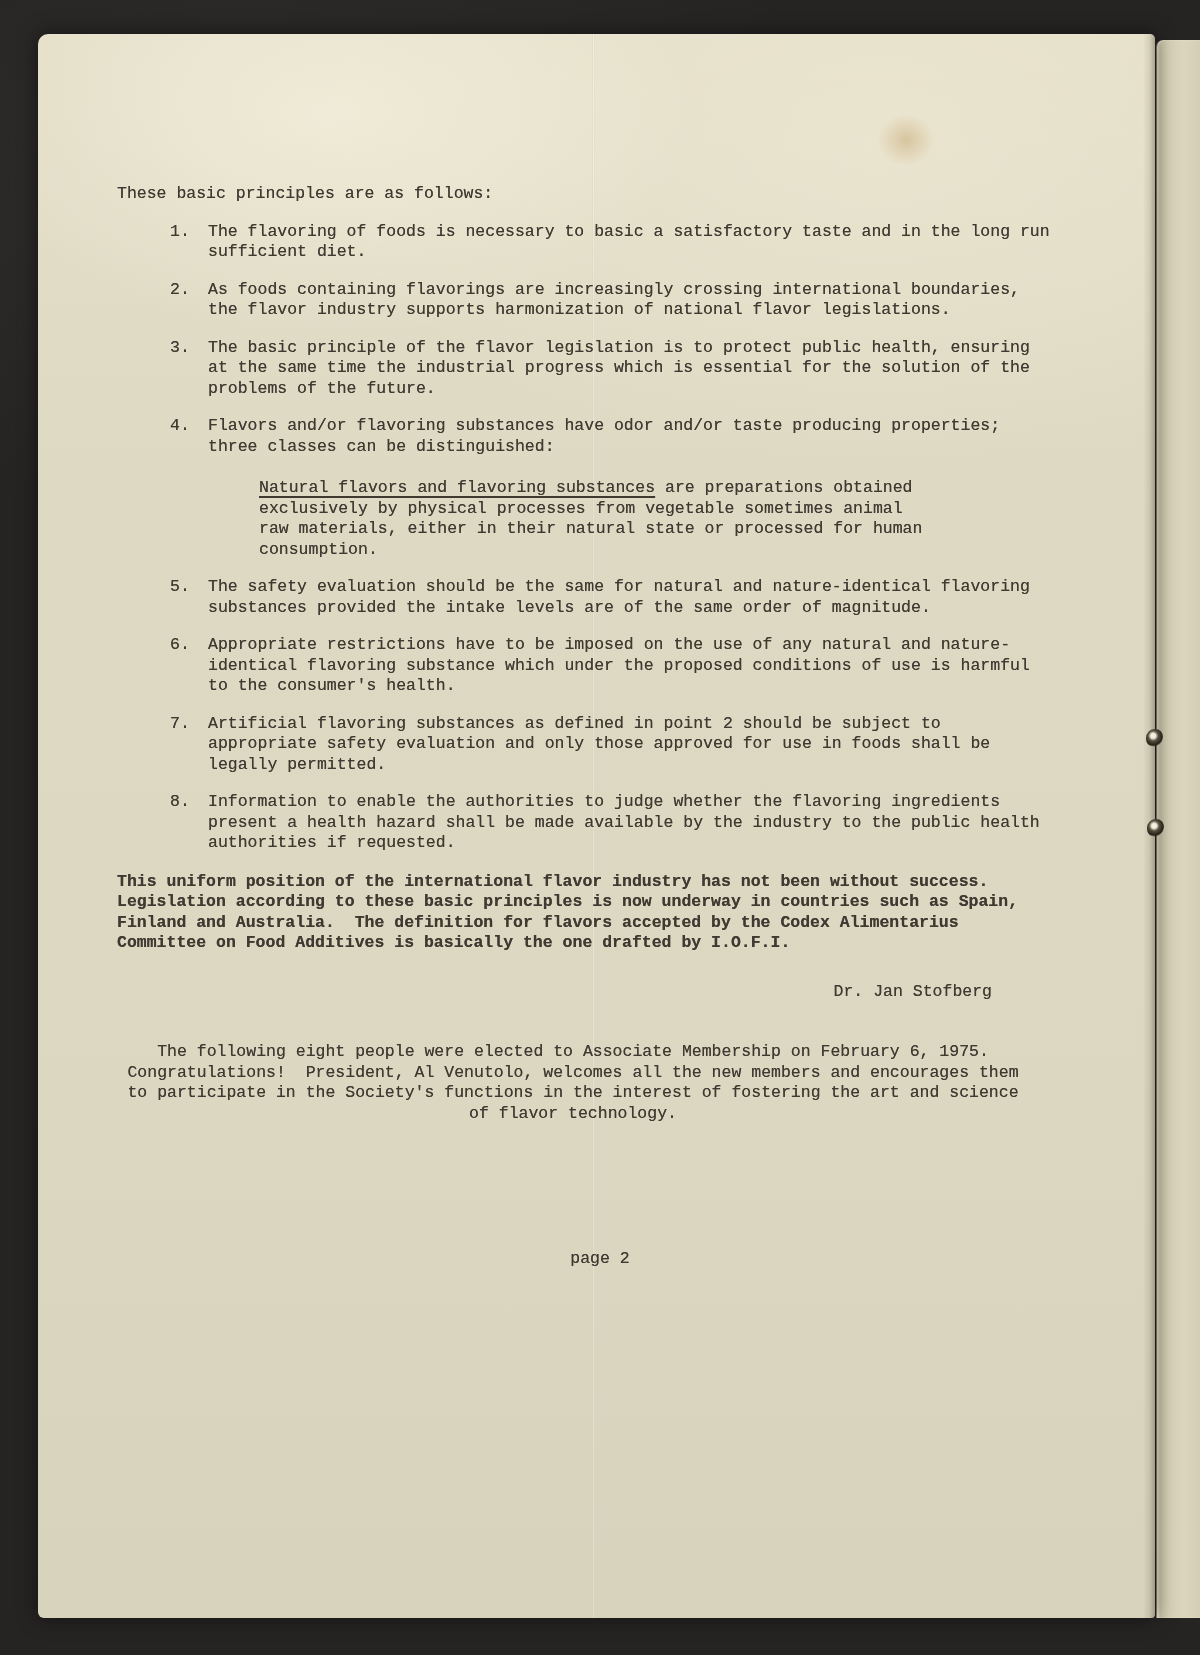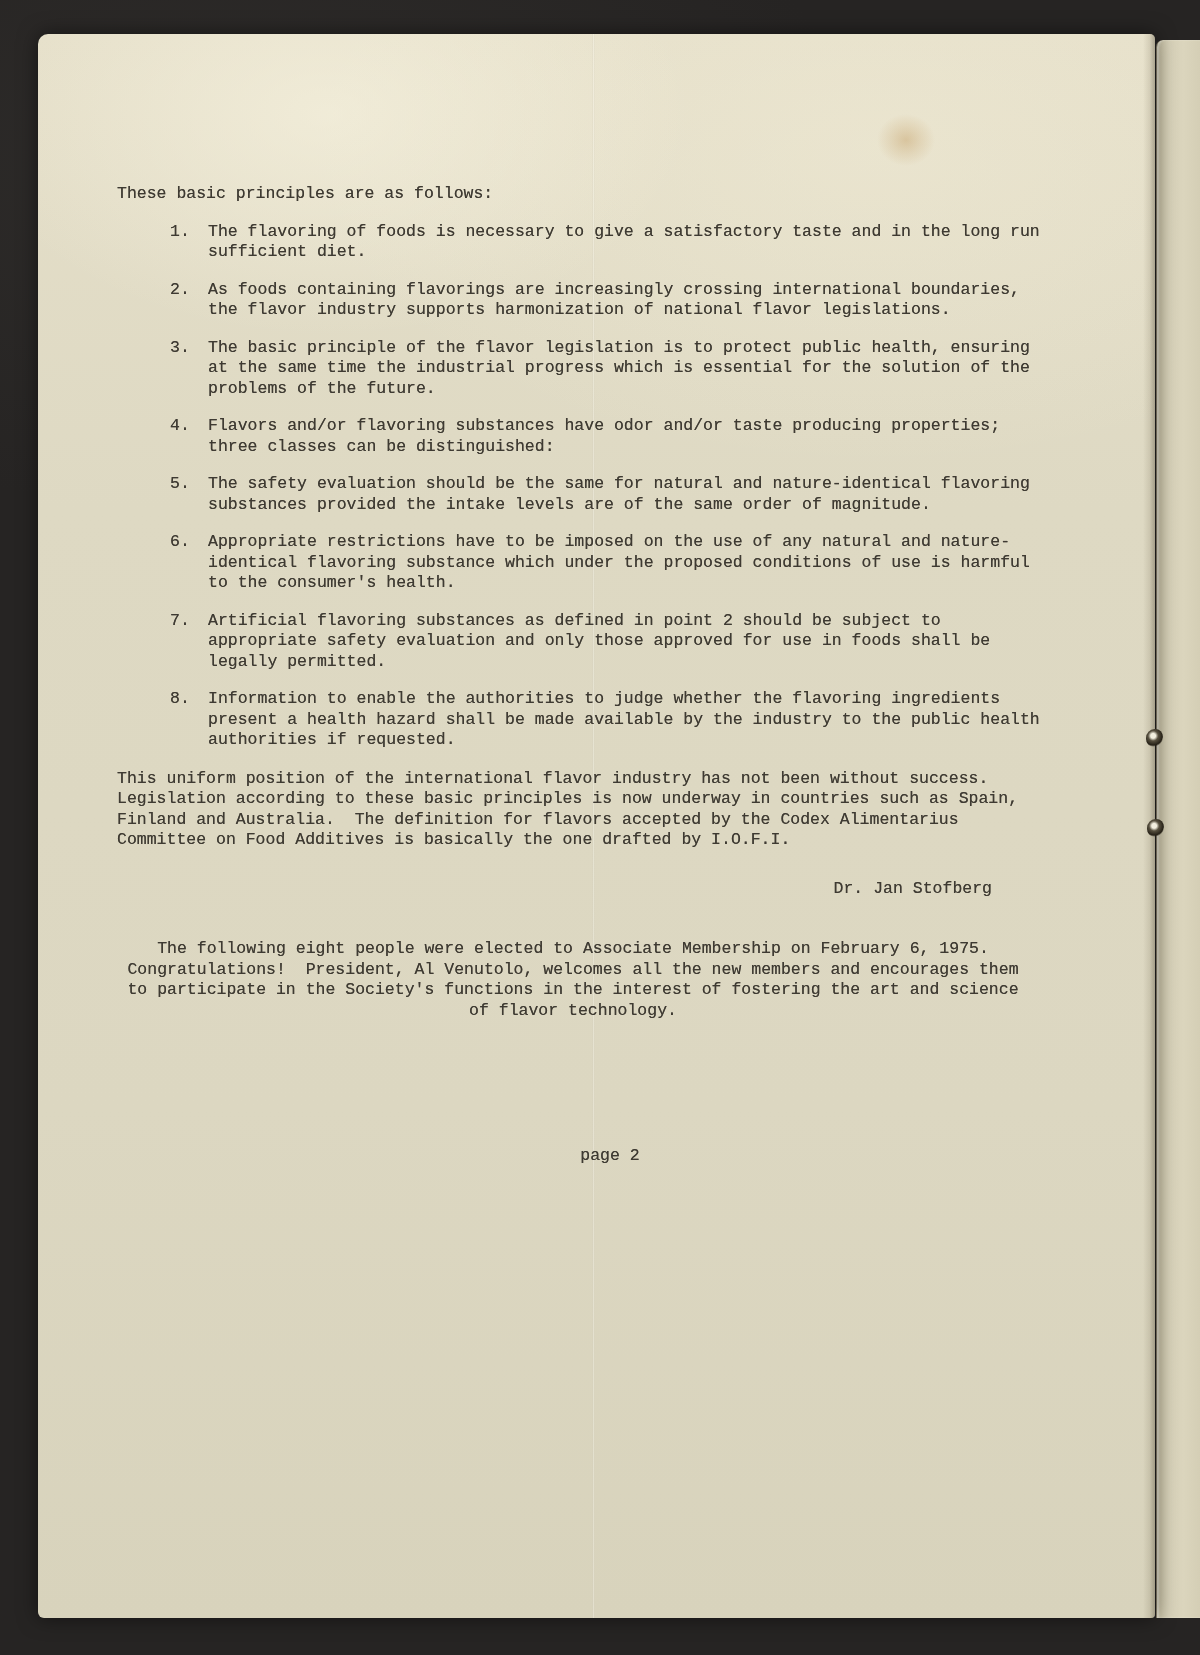--- a/index.html
+++ b/index.html
@@ -68,63 +68,64 @@
   .item    { display:flex; margin:17px 0 0 53px; }
   .item .num { flex:0 0 38px; width:38px; }
   .item .txt { flex:0 0 848px; width:848px; }
 
   .def     { margin:21px 0 0 142px; }
   .def-1   { width:670px; }
   .def-2   { width:706px; }
   .def-3   { width:696px; }
   .term    { text-decoration:underline; text-decoration-thickness:1.5px; text-underline-offset:3.5px; }
 
-  .closing { margin-top:18px; width:912px; }
+  .closing { margin-top:18px; width:912px;font-weight:bold; }
   .signature { margin-top:28px; width:930px; text-align:right; box-sizing:border-box; padding-right:55px; }
   .heading { margin-top:22px; width:940px; text-align:center; position:relative; left:19px; }
   .heading-text { display:inline-block; padding:0 2px 3px 2px; border-bottom:1.5px solid #3e3a32; position:relative; }
   .heading-text::after { content:""; position:absolute; left:0; right:0; bottom:-5px; border-bottom:1.5px solid #3e3a32; }
   .members { margin-top:40px; width:912px;text-align:center; }
-  .pagenum { margin-top:125px; width:940px; text-align:center; position:relative; left:23px; }
+  .pagenum { margin-top:125px; width:940px; text-align:center; position:relative; left:13px; }
 </style>
 </head>
 <body>
 
 <div class="scene">
 
   <div class="page-next"></div>
 
   <div class="page">
     <div class="stain"></div>
     <div class="fold"></div>
 
     <div class="content">
 
       <p class="intro">These basic principles are as follows:</p>
 
       <div class="item">
         <span class="num">1.</span>
-        <span class="txt">The flavoring of foods is necessary to give a satisfactory taste and in the long run sufficient diet.</span>
+        <span class="txt">The flavoring of foods is necessary to basic a satisfactory taste and in the long run sufficient diet.</span>
       </div>
 
       <div class="item">
         <span class="num">2.</span>
         <span class="txt">As foods containing flavorings are increasingly crossing international boundaries, the flavor industry supports harmonization of national flavor legislations.</span>
       </div>
 
       <div class="item">
         <span class="num">3.</span>
         <span class="txt">The basic principle of the flavor legislation is to protect public health, ensuring at the same time the industrial progress which is essential for the solution of the problems of the future.</span>
       </div>
 
       <div class="item">
         <span class="num">4.</span>
         <span class="txt">Flavors and/or flavoring substances have odor and/or taste producing properties; three classes can be distinguished:</span>
       </div>
 
+      <p class="def def-1"><span class="term">Natural flavors and flavoring substances</span><span> are preparations obtained exclusively by physical processes from vegetable sometimes animal raw materials, either in their natural state or processed for human consumption.</span></p>
 
 
 
       <div class="item">
         <span class="num">5.</span>
         <span class="txt">The safety evaluation should be the same for natural and nature-identical flavoring substances provided the intake levels are of the same order of magnitude.</span>
       </div>
 
       <div class="item">
         <span class="num">6.</span>

